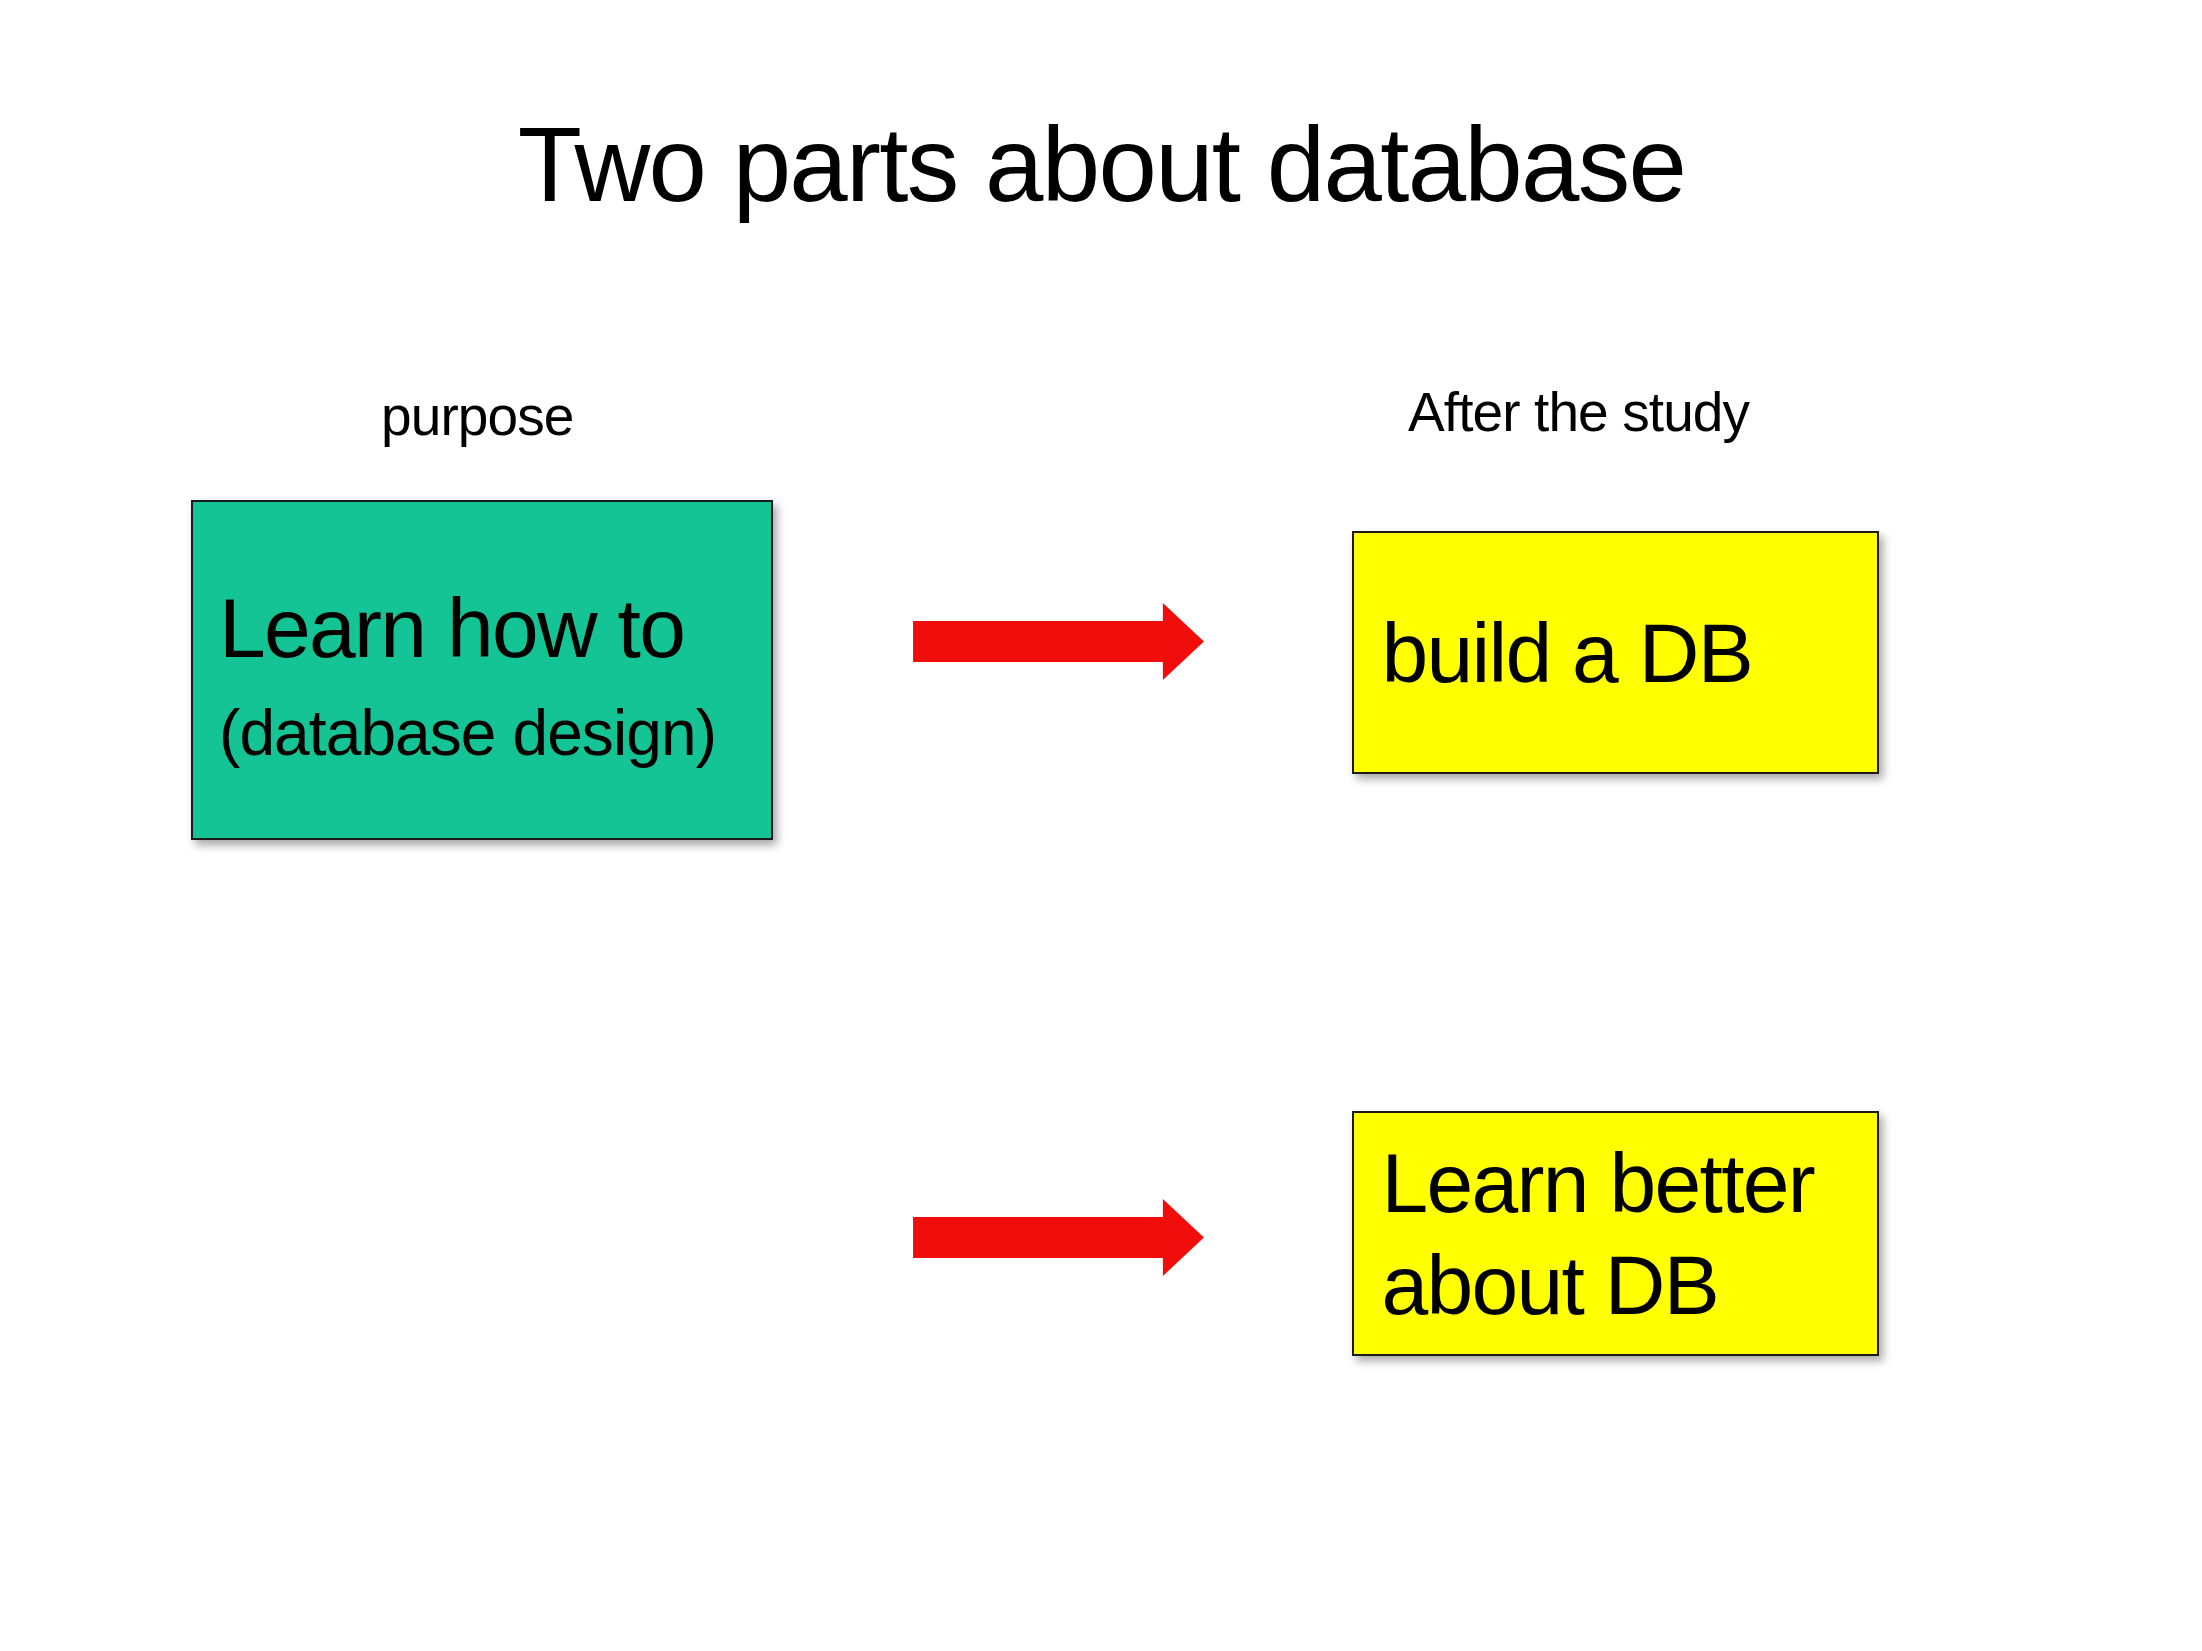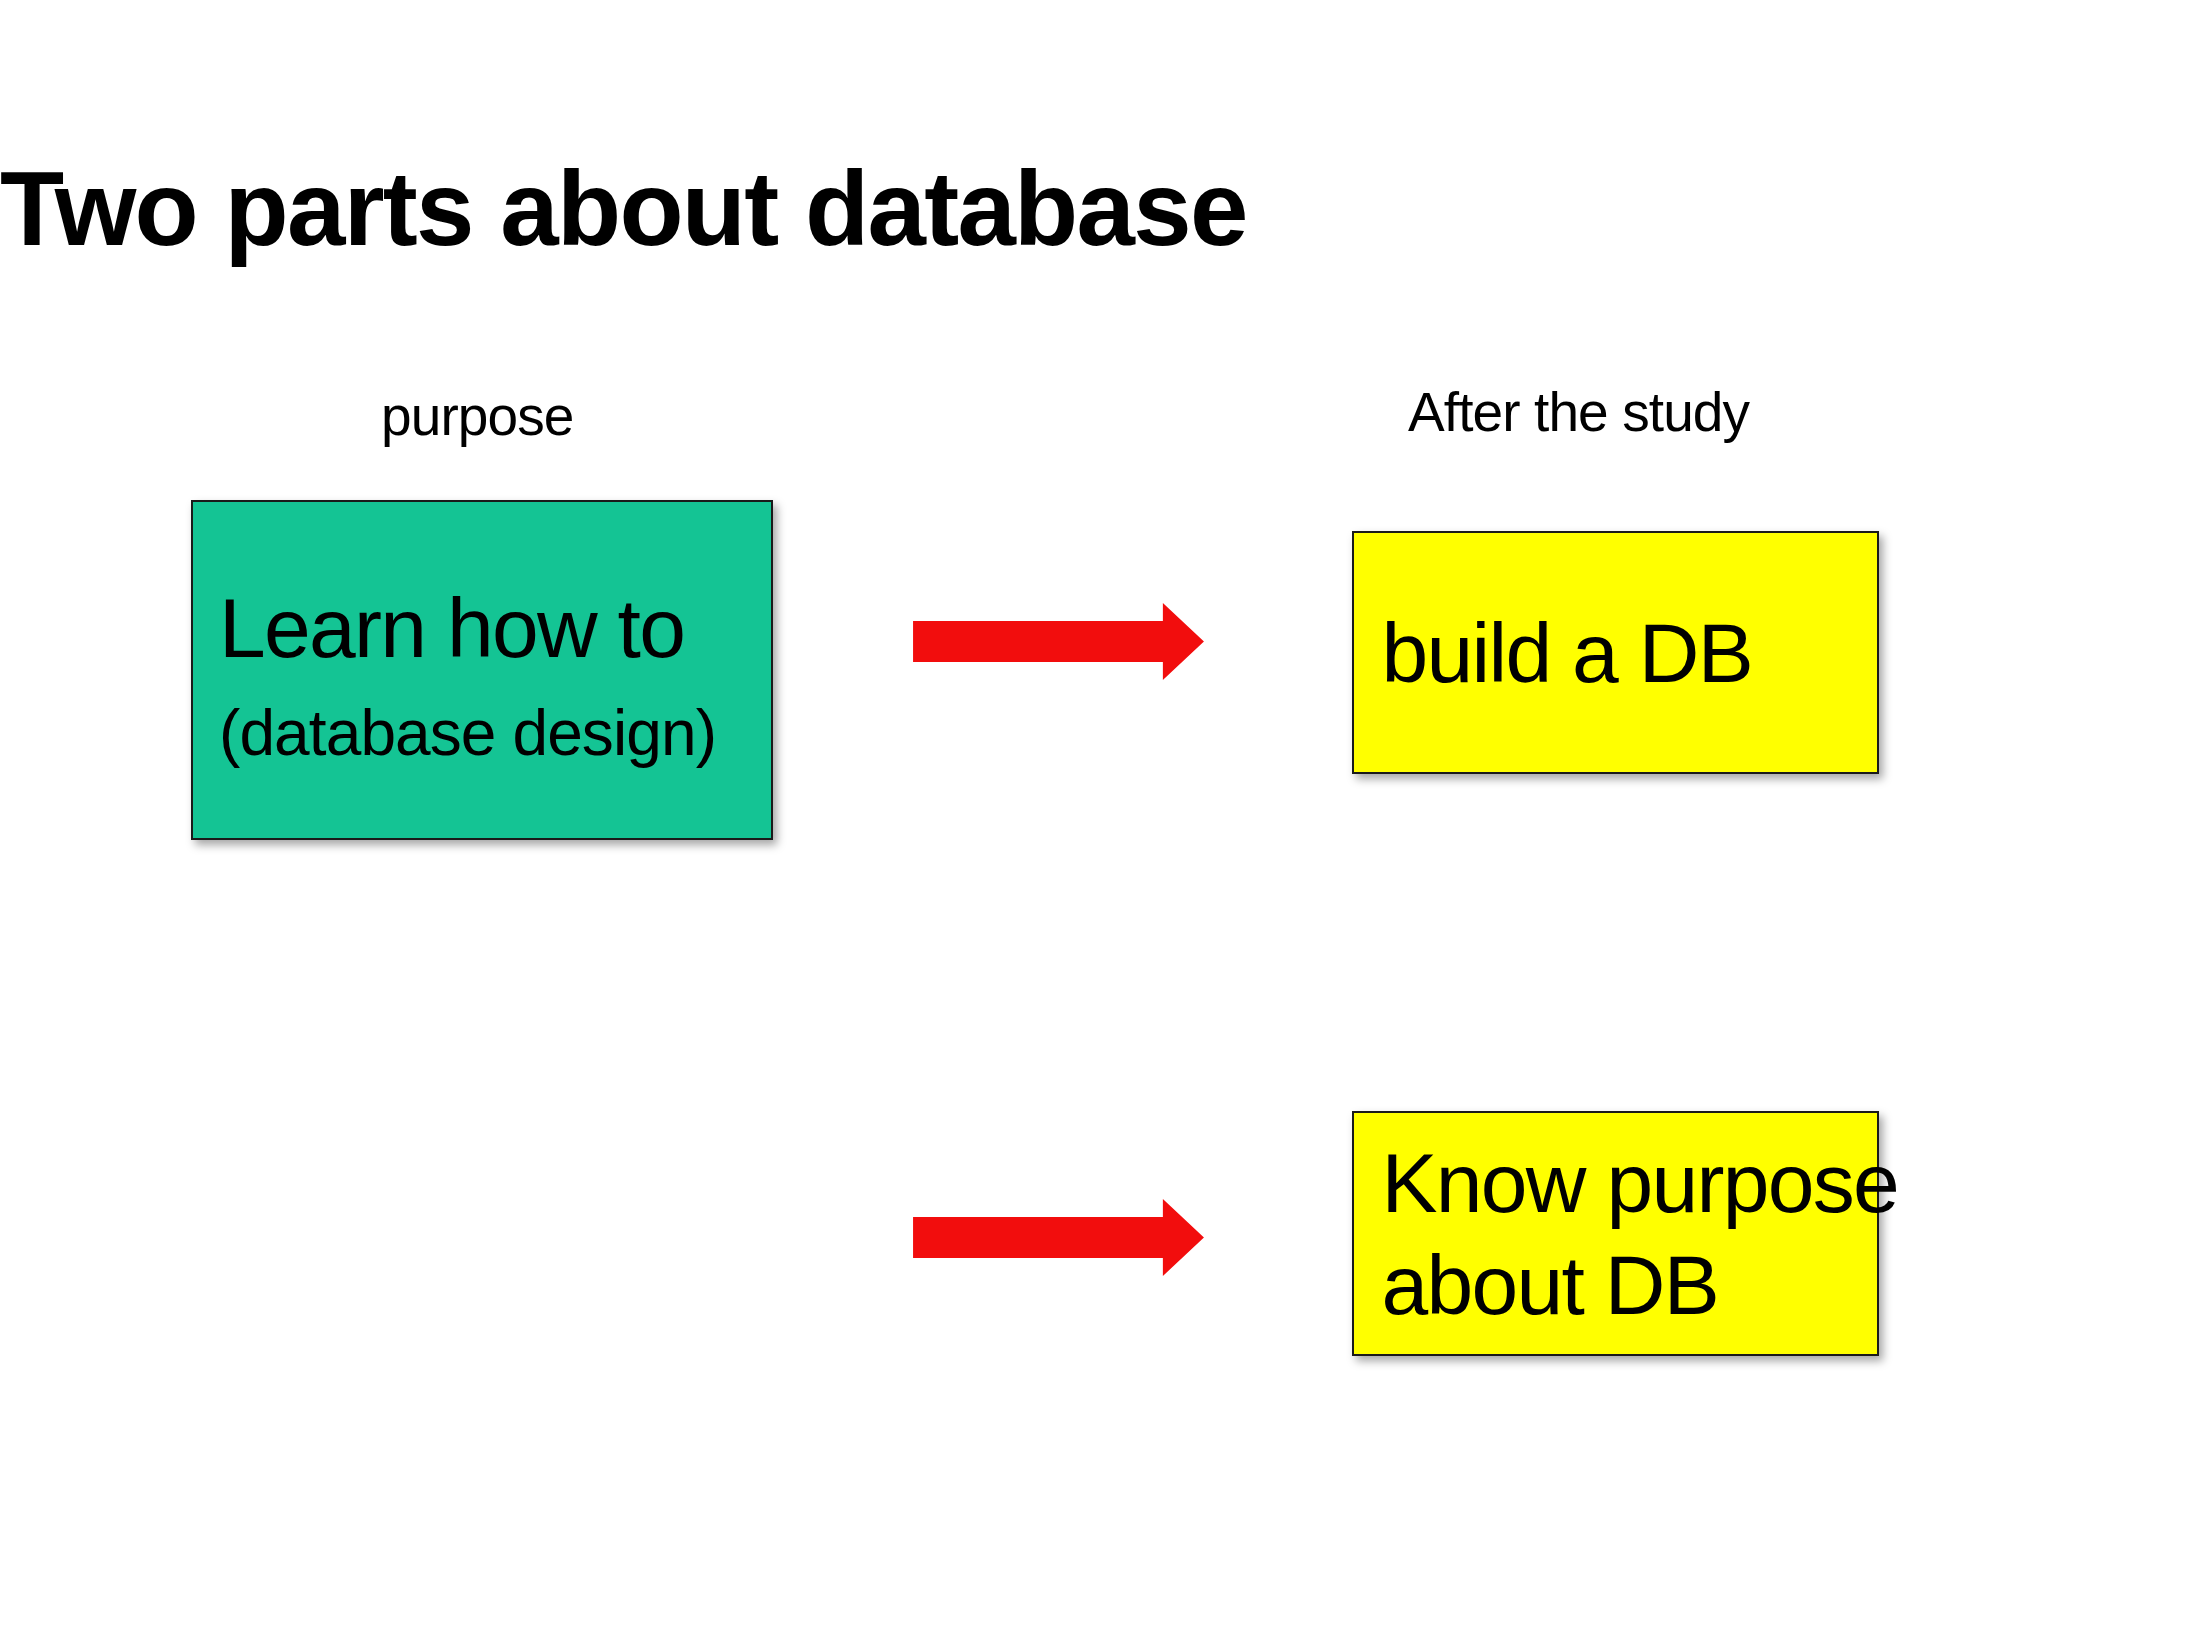--- a/index.html
+++ b/index.html
@@ -14,27 +14,26 @@
     background: var(--bg, #ffffff);
     overflow: hidden;
     font-family: "Liberation Sans", sans-serif;
     color: var(--text, #000000);
   }
   .title {
     position: absolute;
     left: 0;
     top: 112px;
     width: 100%;
-    text-align: left;
+    text-align: center;
     font-size: 105px;
     line-height: 1;
     letter-spacing: -1.7px;
-    font-weight: 700;
+    font-weight: 400;
     white-space: nowrap;
-    margin-top: 44px;
   }
   .col-label {
     position: absolute;
     font-size: 55px;
     line-height: 1;
     letter-spacing: -0.9px;
     white-space: nowrap;
   }
   .col-label.left  { left: 381px;  top: 389px; }
   .col-label.right { left: 1408px; top: 385px; }
@@ -101,18 +100,18 @@
   <div class="box yellow ybox1">
     <div class="line">build a DB</div>
   </div>
 
 
   <svg class="arrow arrow2" viewBox="0 0 340 90" aria-hidden="true">
     <polygon points="0,21 292,21 292,0 340,45 292,90 292,69 0,69"></polygon>
   </svg>
 
   <div class="box yellow ybox2">
-    <div class="line">Know purpose</div>
+    <div class="line">Learn better</div>
     <div class="line">about DB</div>
   </div>
 
 </div>
 
 
 </body></html>

